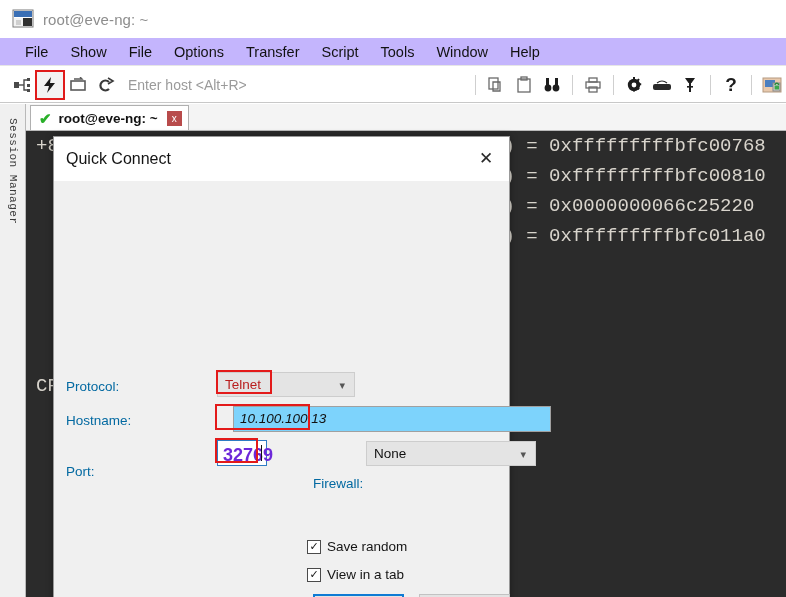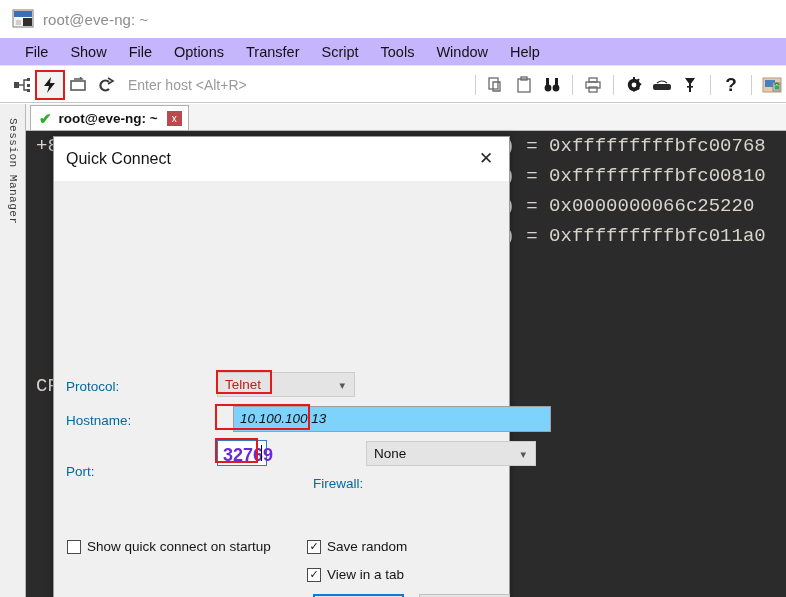--- a/index.html
+++ b/index.html
@@ -393,24 +393,20 @@
         <span class="caret"></span>
       </div>
       <div class="redbox rb-port"></div>
 
       <span class="row-label lbl-firewall">Firewall:</span>
       <div class="combo-firewall">
         <span class="value">None</span>
         <span class="chev">▾</span>
       </div>
 
-      <label class="cb cb-startup">
-        <span class="box"></span>
-        <span>Show quick connect on startup</span>
-      </label>
       <label class="cb cb-save">
         <span class="box">✓</span>
         <span>Save random</span>
       </label>
       <label class="cb cb-tab">
         <span class="box">✓</span>
         <span>View in a tab</span>
       </label>
 
       <div class="btn btn-connect">Connect</div>

